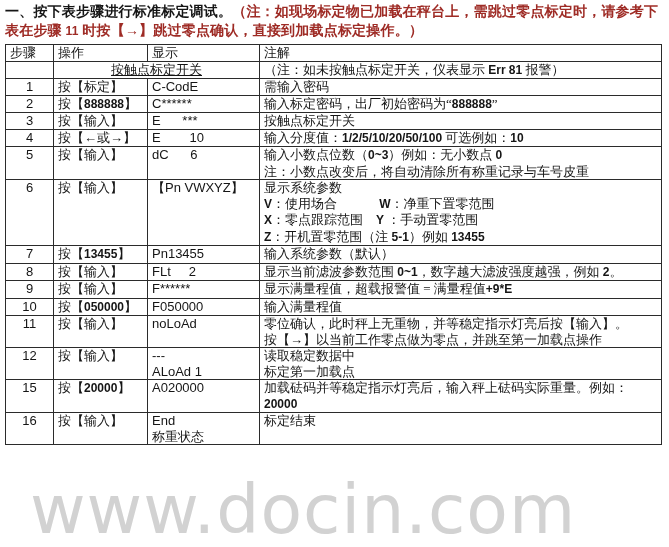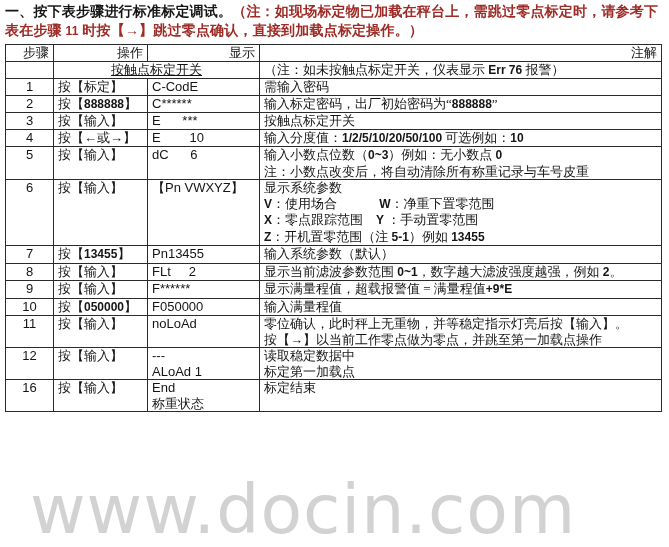--- a/index.html
+++ b/index.html
@@ -23,21 +23,21 @@
   col.c-op{width:94px;}
   col.c-disp{width:112px;}
   table.cal td,table.cal th{
     border:1px solid #2b2b2b;
     padding:0px 4px;
     font-size:13px;line-height:15.5px;
     vertical-align:top;
     font-weight:normal;
     overflow:hidden;
   }
-  th.hdr{text-align:right;font-weight:normal;}
+  th.hdr{text-align:left;font-weight:normal;}
   td.step{
     text-align:center;vertical-align:middle;
     font-family:"Liberation Sans","DejaVu Sans",sans-serif;
     font-weight:bold;font-size:12.5px;
   }
   td.op{white-space:nowrap;}
   td.opcenter{text-align:center;text-decoration:underline;}
   td.disp{
     font-family:"Liberation Sans","DejaVu Sans",sans-serif;
     font-weight:bold;font-size:12px;line-height:15.5px;
@@ -73,21 +73,21 @@
         <th class="hdr">步骤</th>
         <th class="hdr">操作</th>
         <th class="hdr">显示</th>
         <th class="hdr">注解</th>
       </tr>
     </thead>
     <tbody id="cal-body">
       <tr>
         <td class="step"></td>
         <td class="op opcenter" colspan="2">按触点标定开关</td>
-        <td class="note">（注：如未按触点标定开关，仪表显示 <b>Err</b> <b>76</b> 报警）</td>
+        <td class="note">（注：如未按触点标定开关，仪表显示 <b>Err</b> <b>81</b> 报警）</td>
       </tr>
     <tr>
           <td class="step">1</td>
           <td class="op">按【标定】</td>
           <td class="disp">C-CodE</td>
           <td class="note">需输入密码</td>
         </tr>
         <tr>
           <td class="step">2</td>
           <td class="op">按【<b>888888</b>】</td>
@@ -148,20 +148,26 @@
           <td class="disp">noLoAd</td>
           <td class="note">零位确认，此时秤上无重物，并等稳定指示灯亮后按【输入】。<br>按【→】以当前工作零点做为零点，并跳至第一加载点操作</td>
         </tr>
         <tr>
           <td class="step">12</td>
           <td class="op">按【输入】</td>
           <td class="disp">---<br>ALoAd 1</td>
           <td class="note">读取稳定数据中<br>标定第一加载点</td>
         </tr>
         <tr>
+          <td class="step">15</td>
+          <td class="op">按【<b>20000</b>】</td>
+          <td class="disp">A020000</td>
+          <td class="note">加载砝码并等稳定指示灯亮后，输入秤上砝码实际重量。例如：<br><b>20000</b></td>
+        </tr>
+        <tr>
           <td class="step">16</td>
           <td class="op">按【输入】</td>
           <td class="disp">End<br><span class="cjk">称重状态</span></td>
           <td class="note">标定结束</td>
         </tr>
       </tbody>
   </table>
 </div>
 
 </body></html>

